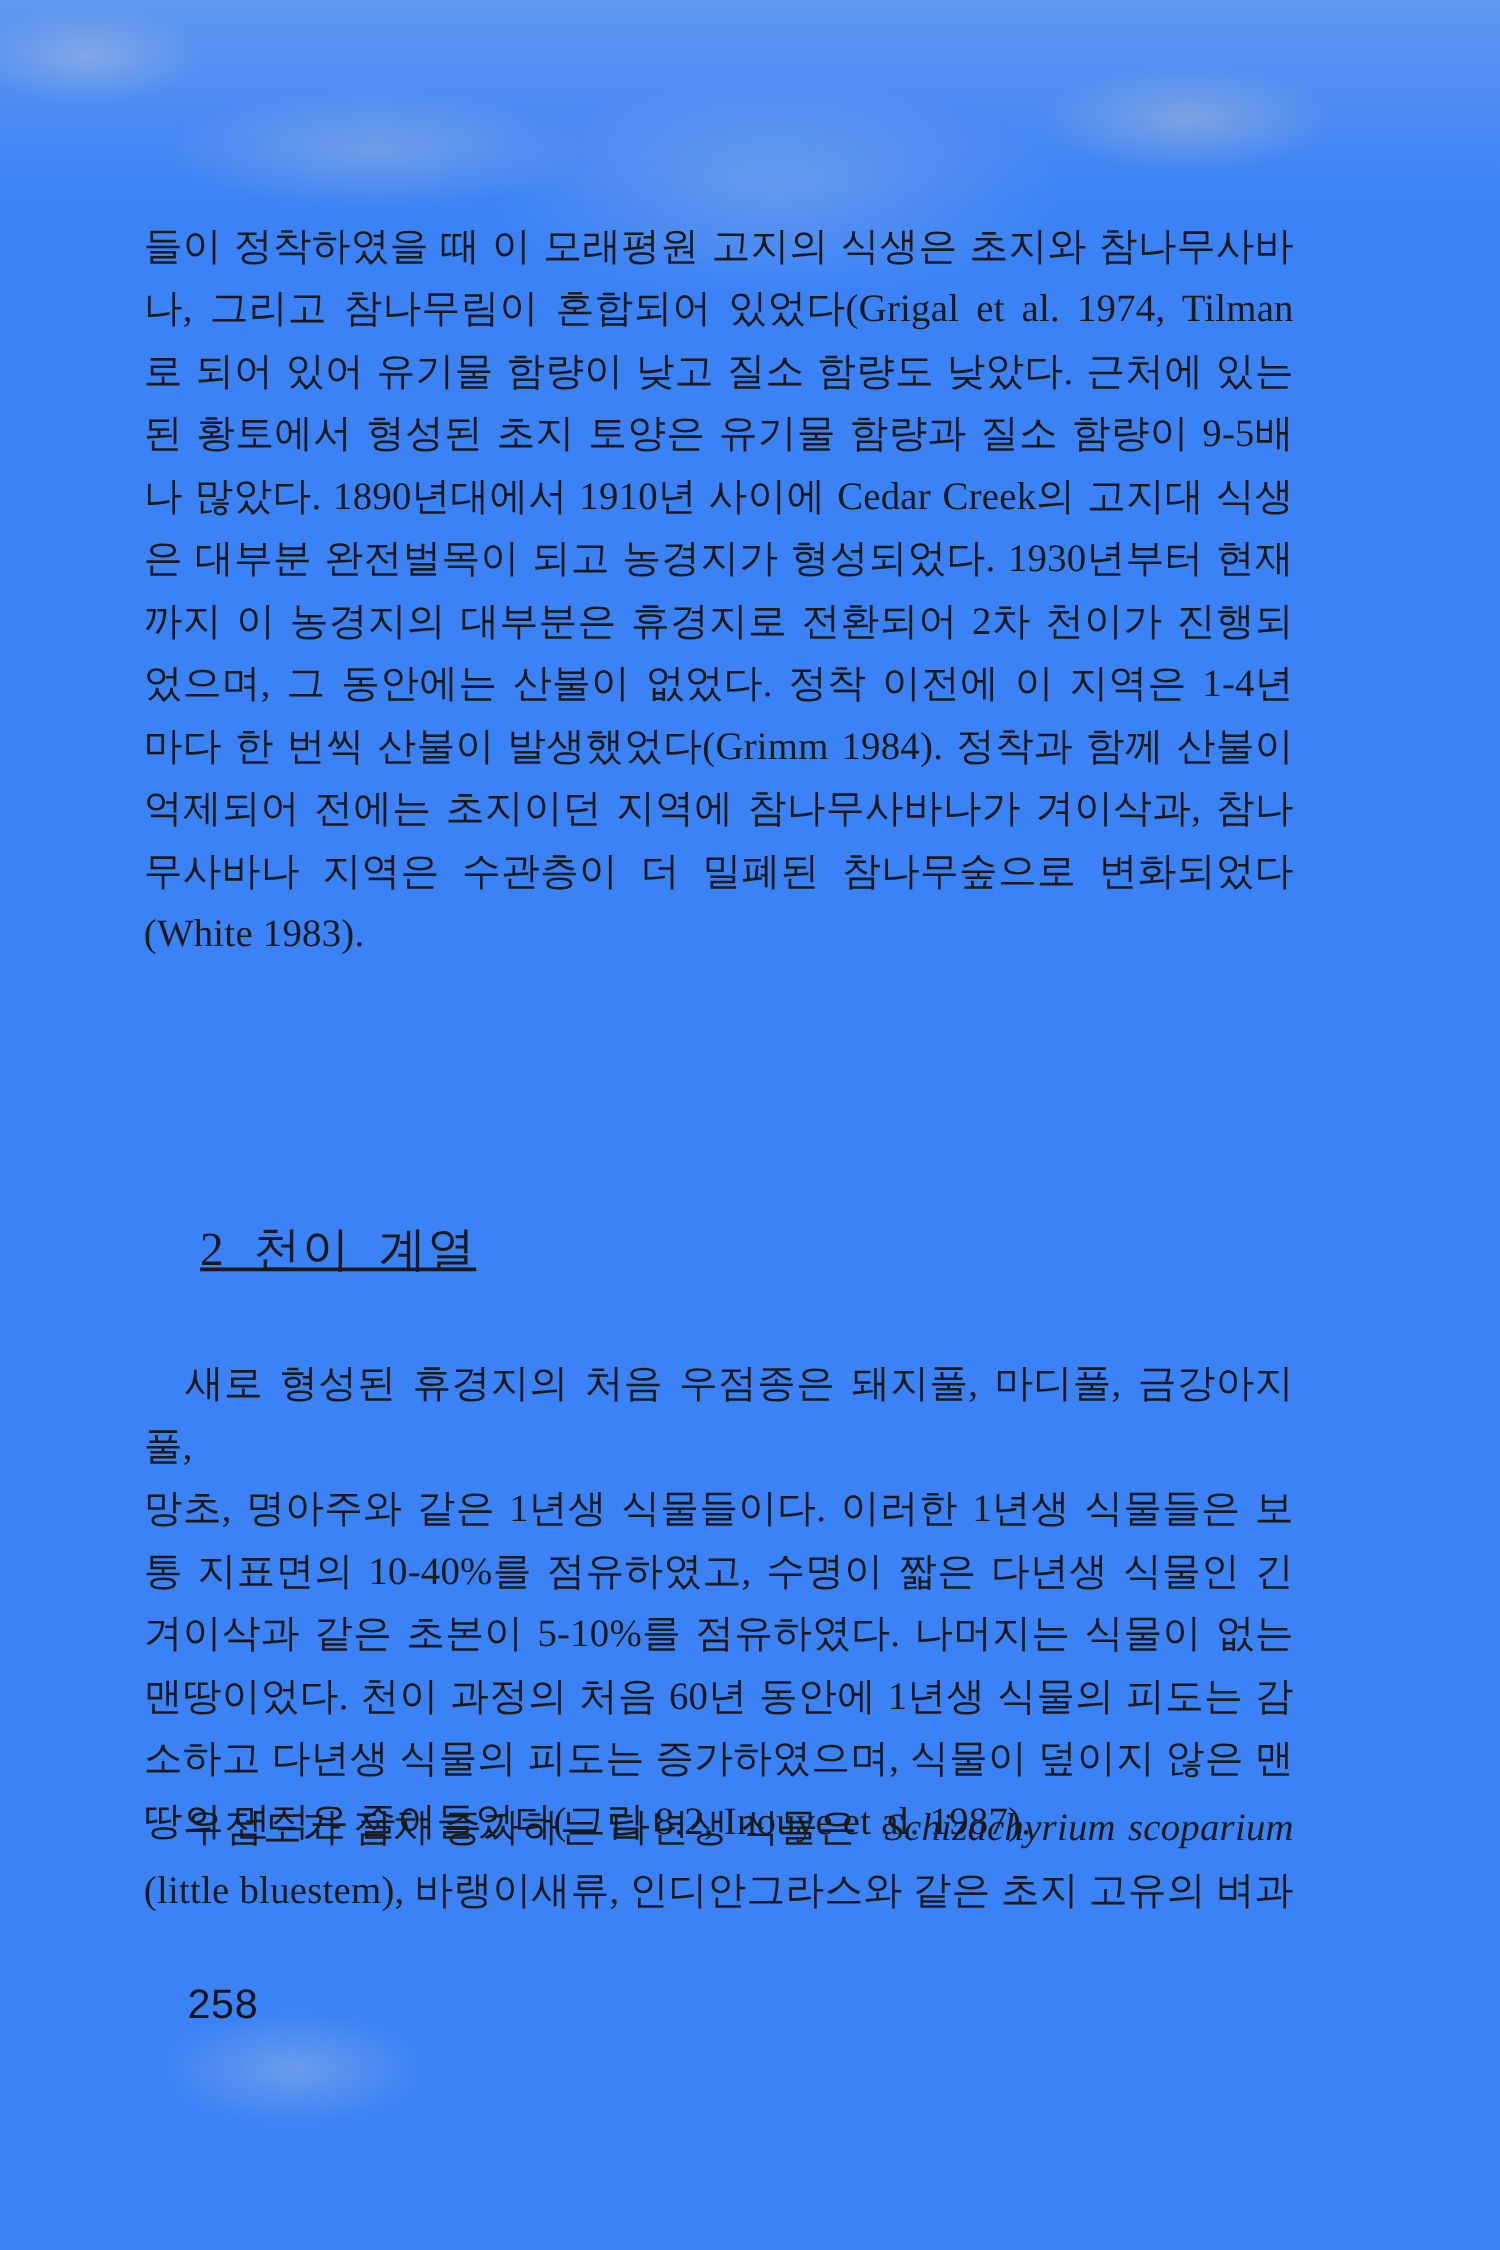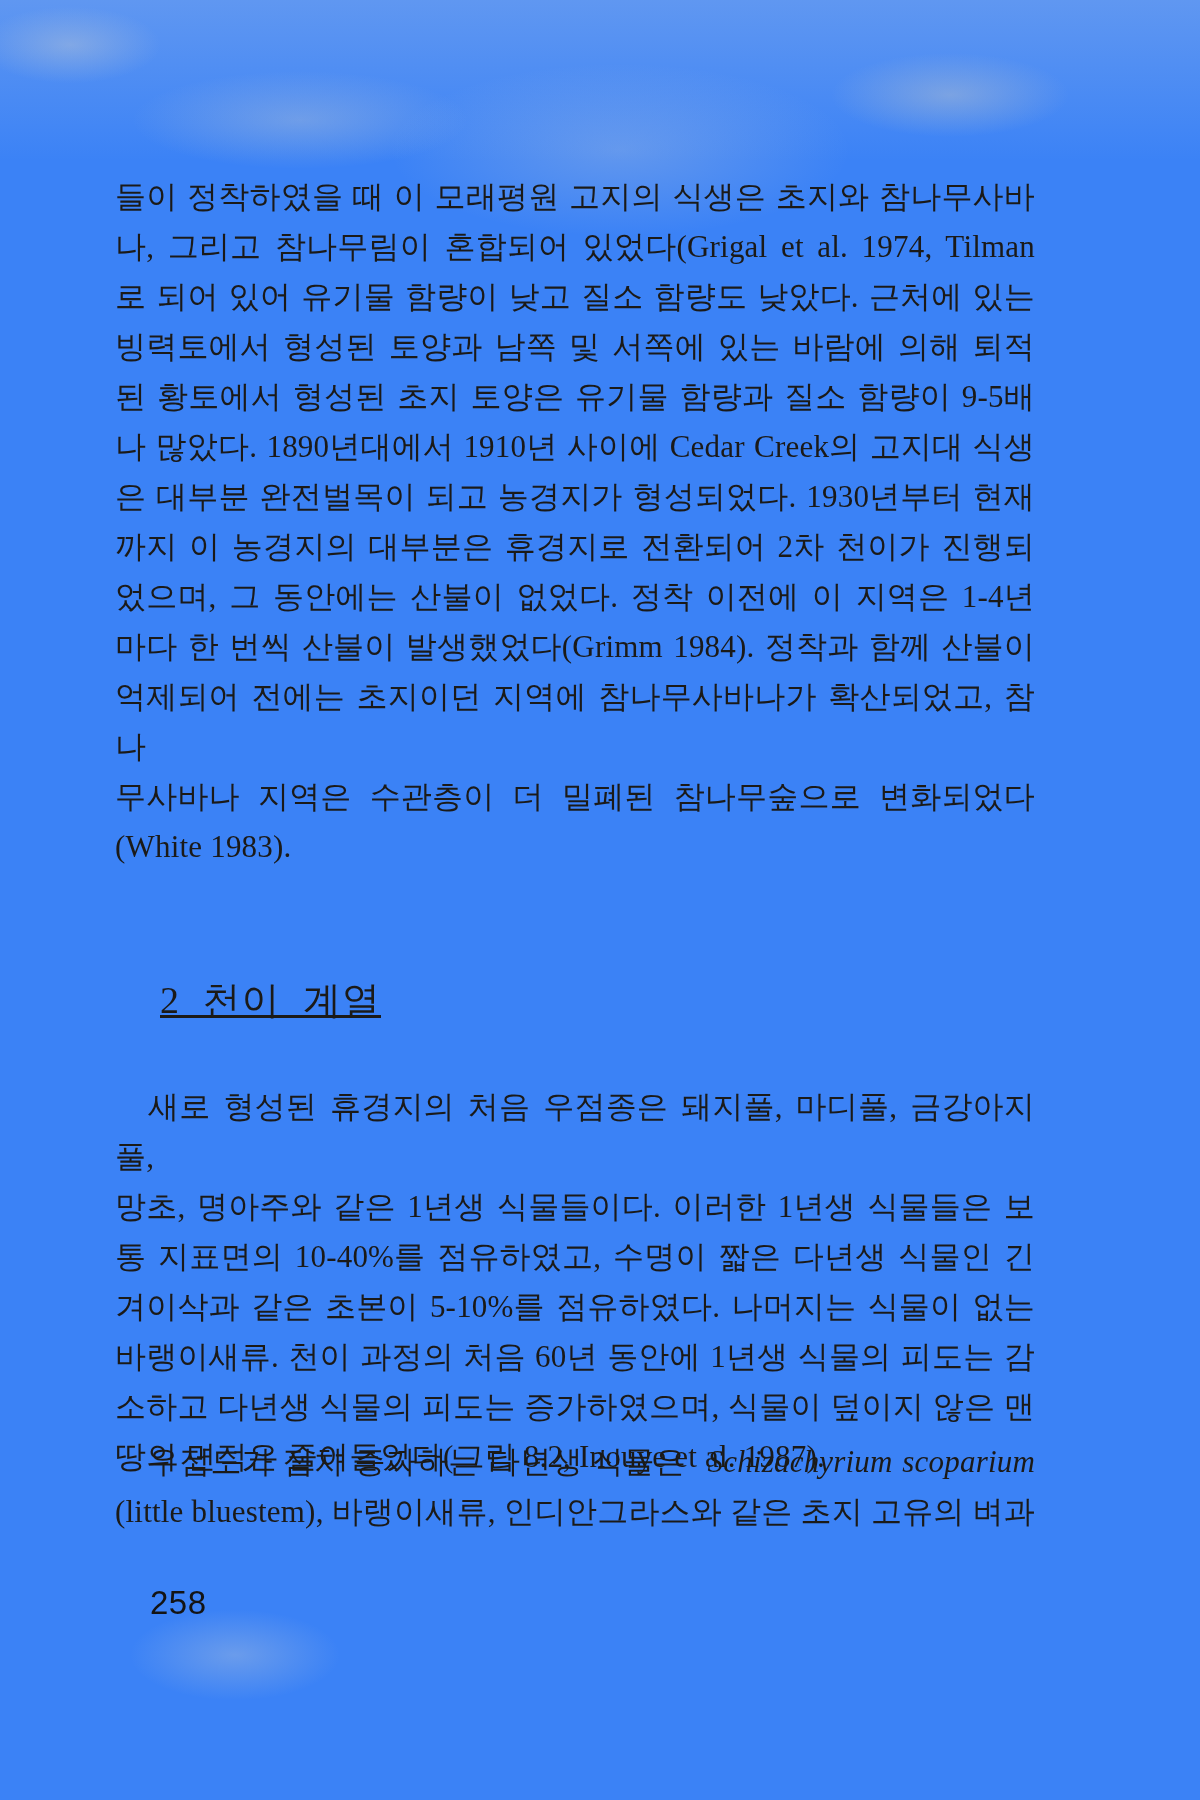--- a/index.html
+++ b/index.html
@@ -93,40 +93,39 @@
 
 <div class="page">
   <div class="scan-artifacts"></div>
 
   <main class="textcol">
 
     <section class="para" id="para1">
       <div class="line just">들이 정착하였을 때 이 모래평원 고지의 식생은 초지와 참나무사바</div>
       <div class="line just">나, 그리고 참나무림이 혼합되어 있었다(Grigal et al. 1974, Tilman</div>
       <div class="line just">로 되어 있어 유기물 함량이 낮고 질소 함량도 낮았다. 근처에 있는</div>
-      <div class="line just">빙력토에서 형성된 토양과 남쪽 및 서쪽에 있는 바람에 의해 퇴적</div>
       <div class="line just">된 황토에서 형성된 초지 토양은 유기물 함량과 질소 함량이 9-5배</div>
       <div class="line just">나 많았다. 1890년대에서 1910년 사이에 Cedar Creek의 고지대 식생</div>
       <div class="line just">은 대부분 완전벌목이 되고 농경지가 형성되었다. 1930년부터 현재</div>
       <div class="line just">까지 이 농경지의 대부분은 휴경지로 전환되어 2차 천이가 진행되</div>
       <div class="line just">었으며, 그 동안에는 산불이 없었다. 정착 이전에 이 지역은 1-4년</div>
       <div class="line just">마다 한 번씩 산불이 발생했었다(Grimm 1984). 정착과 함께 산불이</div>
-      <div class="line just">억제되어 전에는 초지이던 지역에 참나무사바나가 확산되었고, 참나</div>
+      <div class="line just">억제되어 전에는 초지이던 지역에 참나무사바나가 겨이삭과, 참나</div>
       <div class="line just">무사바나 지역은 수관층이 더 밀폐된 참나무숲으로 변화되었다</div>
       <div class="line no-just">(White 1983).</div>
     </section>
 
     <h2 class="heading">2 천이 계열</h2>
 
     <section class="para" id="para2">
       <div class="line just indent">새로 형성된 휴경지의 처음 우점종은 돼지풀, 마디풀, 금강아지풀,</div>
       <div class="line just">망초, 명아주와 같은 1년생 식물들이다. 이러한 1년생 식물들은 보</div>
       <div class="line just">통 지표면의 10-40%를 점유하였고, 수명이 짧은 다년생 식물인 긴</div>
       <div class="line just">겨이삭과 같은 초본이 5-10%를 점유하였다. 나머지는 식물이 없는</div>
-      <div class="line just">바랭이새류. 천이 과정의 처음 60년 동안에 1년생 식물의 피도는 감</div>
+      <div class="line just">맨땅이었다. 천이 과정의 처음 60년 동안에 1년생 식물의 피도는 감</div>
       <div class="line just">소하고 다년생 식물의 피도는 증가하였으며, 식물이 덮이지 않은 맨</div>
       <div class="line no-just">땅의 면적은 줄어들었다(그림 8.2, Inouye et al. 1987).</div>
     </section>
 
     <section class="para" id="para3">
       <div class="line just indent"><span>우점도가 점차 증가하는 다년생 식물은</span> <em class="species">Schizachyrium scoparium</em></div>
       <div class="line just">(little bluestem), 바랭이새류, 인디안그라스와 같은 초지 고유의 벼과</div>
     </section>
 
     <div class="pagenum">258</div>

